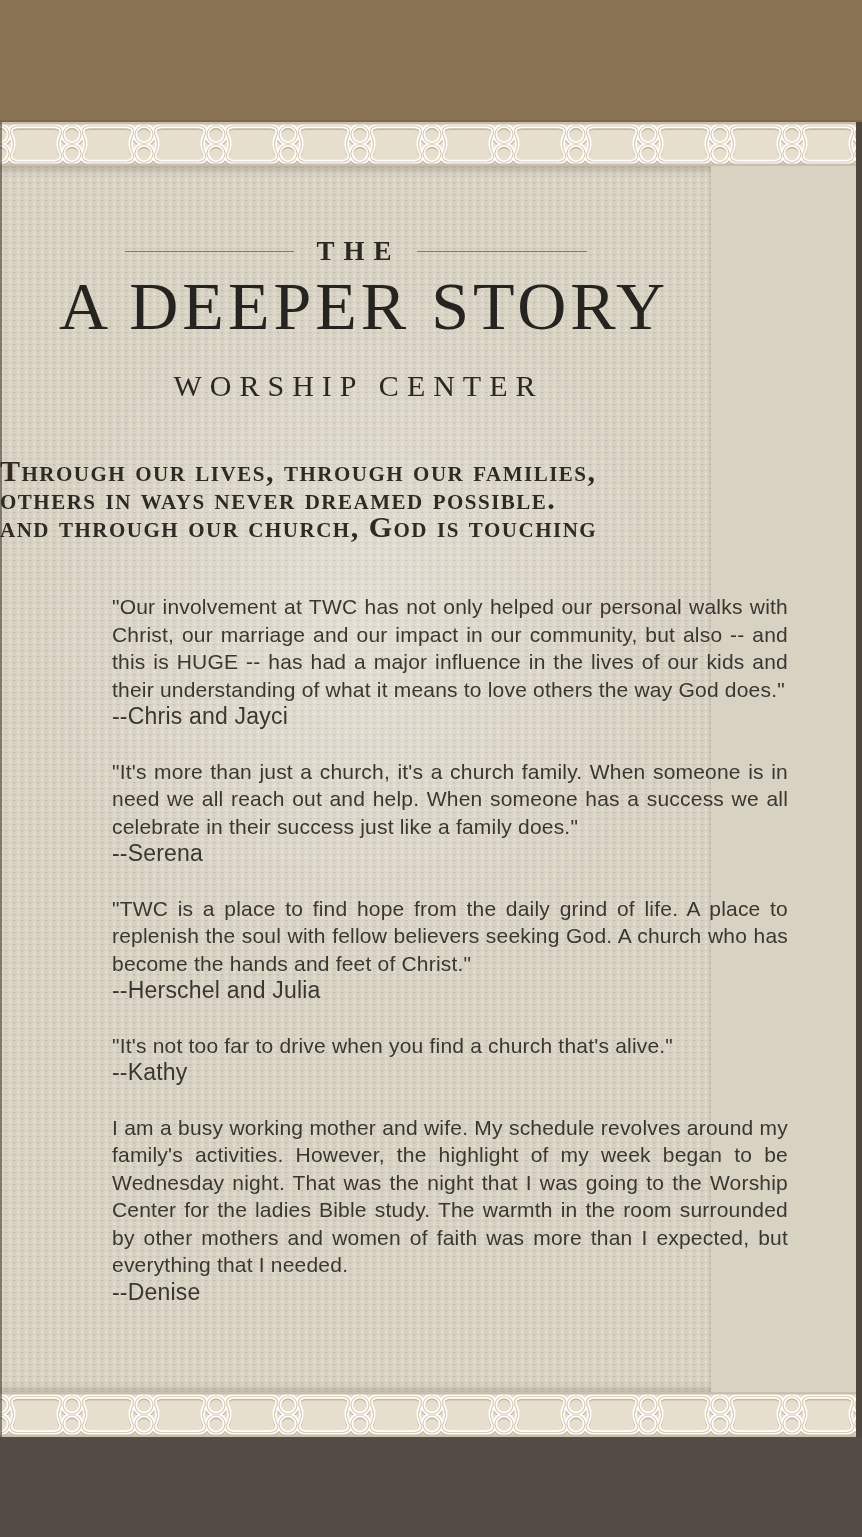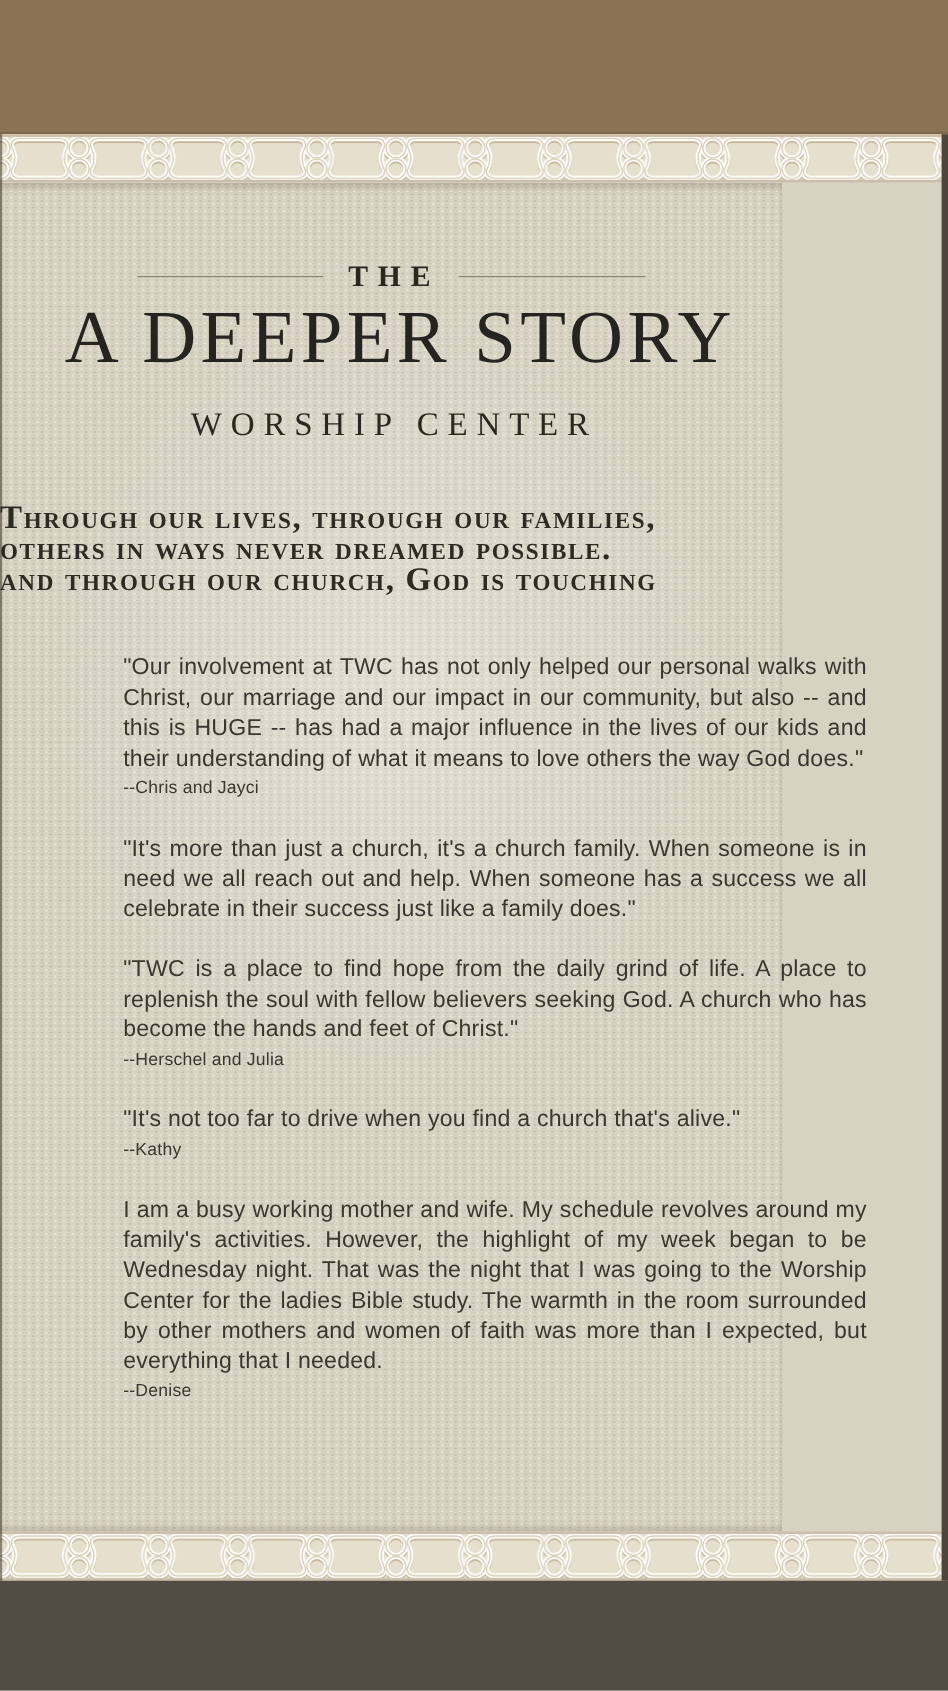--- a/index.html
+++ b/index.html
@@ -93,21 +93,21 @@
     width:788px; 
   }
   .quote-block{margin-bottom:27px;}
   .quote-text{
     width:676px;
     text-align:justify;
     font-size:21px;line-height:27.5px;letter-spacing:.2px;
     color:var(--ink);
   }
   .quote-attr{
-    font-size:16px;line-height:27.5px;letter-spacing:.2px;
+    font-size:23px;line-height:27.5px;letter-spacing:.2px;
     color:var(--ink);
   }
   
   .edge{position:absolute;top:122px;height:1315px;pointer-events:none;}
   .edge-left{left:0;width:2px;background:rgba(62,52,40,.55);}
   .edge-right{right:0;width:6px;background:#4e463d;}
 </style>
 </head>
 <body>
 
@@ -162,20 +162,21 @@
         <div>and through our church, God is touching</div>
       </div>
 
       <div class="quotes">
         <div class="quote-block">
           <div class="quote-text">"Our involvement at TWC has not only helped our personal walks with Christ, our marriage and our impact in our community, but also -- and this is HUGE -- has had a major influence in the lives of our kids and their understanding of what it means to love others the way God does."</div>
           <div class="quote-attr">--Chris and Jayci</div>
         </div>
         <div class="quote-block">
           <div class="quote-text">"It's more than just a church, it's a church family. When someone is in need we all reach out and help. When someone has a success we all celebrate in their success just like a family does."</div>
+          <div class="quote-attr">--Serena</div>
         </div>
         <div class="quote-block">
           <div class="quote-text">"TWC is a place to find hope from the daily grind of life.  A place to replenish the soul with fellow believers seeking God. A church who has become the hands and feet of Christ."</div>
           <div class="quote-attr">--Herschel and Julia</div>
         </div>
         <div class="quote-block">
           <div class="quote-text">"It's not too far to drive when you find a church that's alive."</div>
           <div class="quote-attr">--Kathy</div>
         </div>
         <div class="quote-block">

